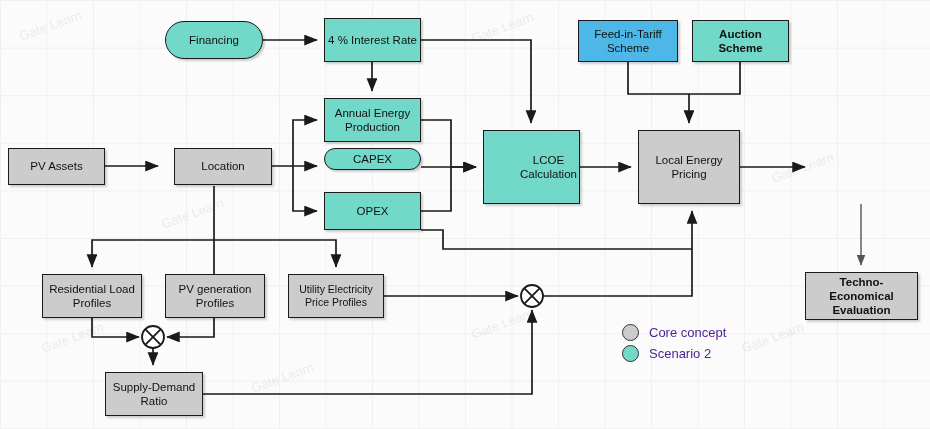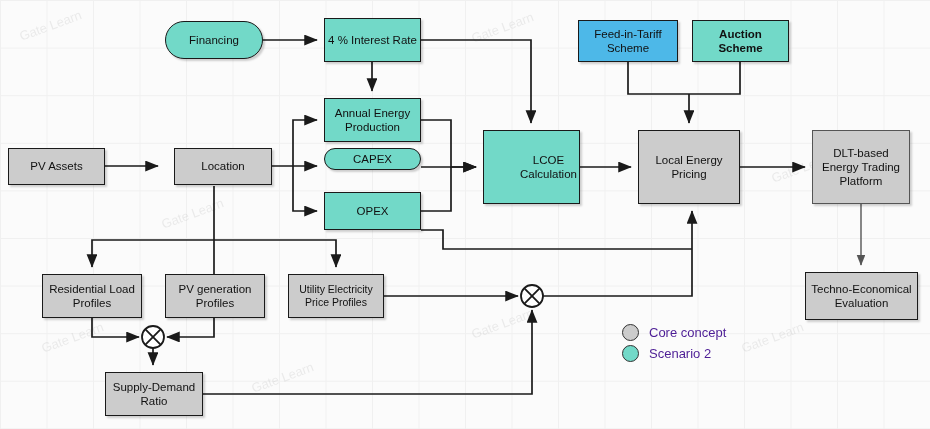--- a/index.html
+++ b/index.html
@@ -131,24 +131,21 @@
     </div>
   <div class="node" style="left:578px;top:20px;width:100px;height:42px;background:#4db8e8;">
       <span>Feed-in-Tariff Scheme</span>
     </div>
   <div class="node" style="left:692px;top:20px;width:97px;height:42px;background:#72d9c8;font-weight:bold;">
       <span>Auction Scheme</span>
     </div>
   <div class="node" style="left:638px;top:130px;width:102px;height:74px;background:#cccccc;">
       <span>Local Energy Pricing</span>
     </div>
-  <div class="node" style="left:812px;top:130px;width:98px;height:74px;background:#cccccc;border-color:#555;">
-      <span>DLT-based Energy Trading Platform</span>
-    </div>
-  <div class="node" style="left:805px;top:272px;width:113px;height:48px;background:#cccccc;">
+  <div class="node" style="left:805px;top:272px;width:113px;height:48px;background:#cccccc;font-weight:bold;">
       <span>Techno-Economical Evaluation</span>
     </div>
   <div class="node" style="left:42px;top:274px;width:100px;height:44px;background:#cccccc;">
       <span>Residential Load Profiles</span>
     </div>
   <div class="node" style="left:165px;top:274px;width:100px;height:44px;background:#cccccc;">
       <span>PV generation Profiles</span>
     </div>
   <div class="node" style="left:288px;top:274px;width:96px;height:44px;background:#cccccc;font-size:10.5px;">
       <span>Utility Electricity Price Profiles</span>

